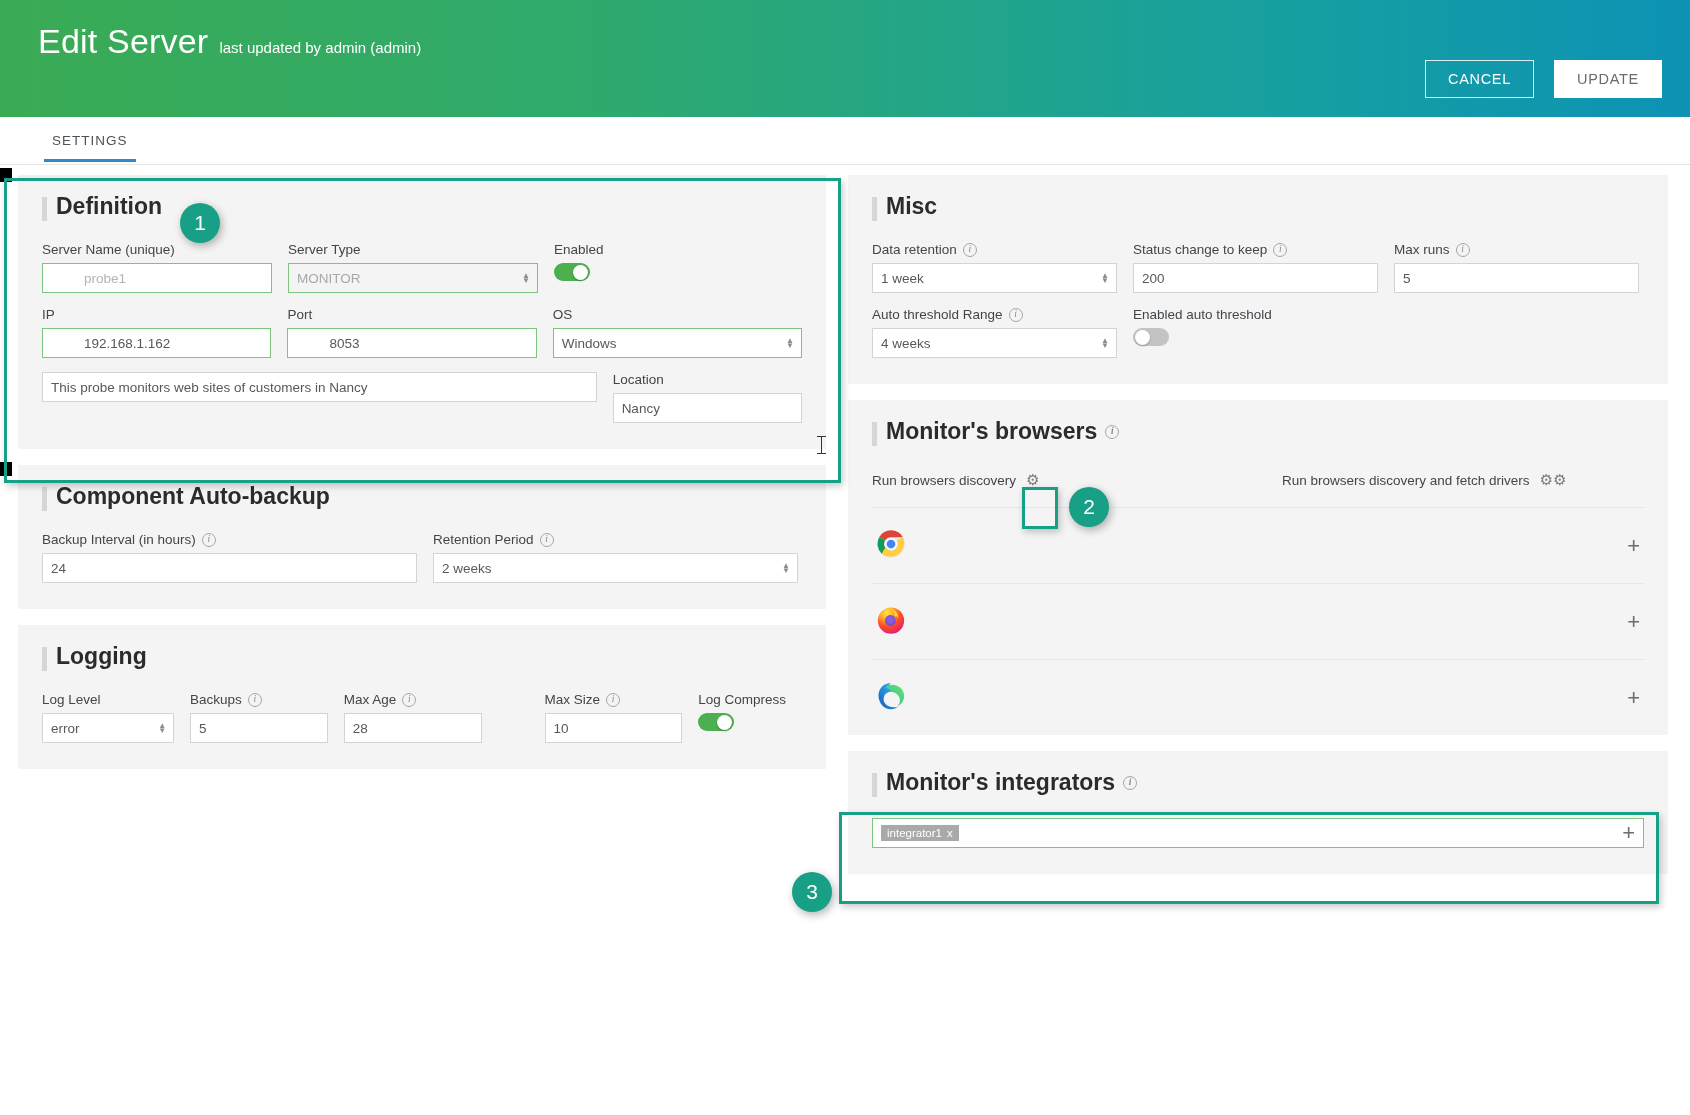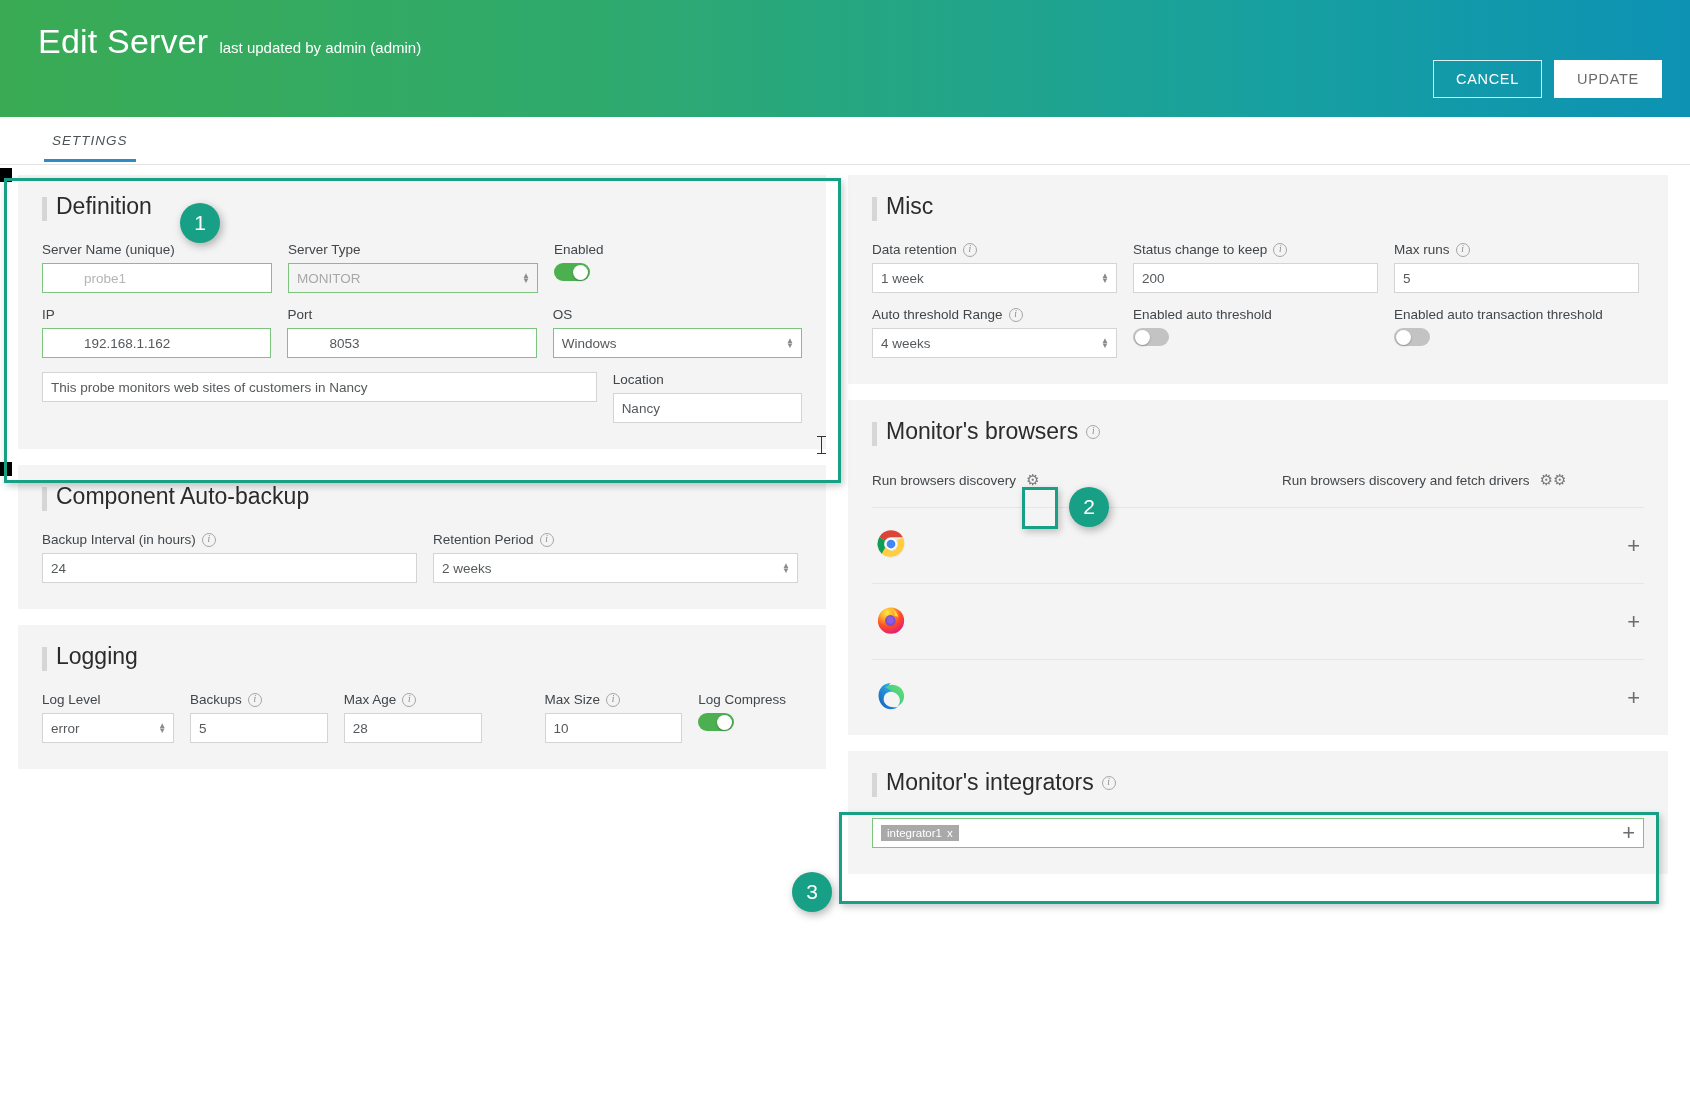--- a/index.html
+++ b/index.html
@@ -30,21 +30,21 @@
     color: #ffffff;
     font-size: 15px;
     margin-left: 11px;
     font-weight: 400;
   }
   .header-actions {
     position: absolute;
     right: 28px;
     top: 60px;
     display: flex;
-    gap: 12px;
+    gap: 20px;
   }
   .btn {
     font-size: 14.5px;
     letter-spacing: 0.7px;
     padding: 0 22px;
     height: 38px;
     line-height: 36px;
     cursor: pointer;
     text-align: center;
     min-width: 108px;
@@ -62,21 +62,20 @@
 
   
   .tabbar {
     height: 48px;
     background: #ffffff;
     display: flex;
     align-items: center;
     padding-left: 48px;
     border-bottom: 1px solid #e3e3e3;
     position: relative;
-    font-style: italic;
   }
   .tab {
     font-size: 13.5px;
     color: #4b5358;
     letter-spacing: 1px;
     padding: 0 4px 14px 4px;
     cursor: pointer;
     position: relative;
     top: 7px;
   }
@@ -99,21 +98,21 @@
   .col-right { width: 820px; flex: none; }
 
   .card {
     background: #f4f4f4;
     padding: 18px 24px 26px 24px;
     margin-bottom: 16px;
   }
   .card-title {
     font-size: 23px;
     color: #2b2b2b;
-    font-weight: 400;
+    font-weight: 700;
     display: flex;
     align-items: center;
     margin-bottom: 22px;
     padding-left: 14px;
     position: relative;
   }
   .card-title::before {
     content: "";
     position: absolute;
     left: 0; top: 4px;
@@ -478,26 +477,20 @@
             <div class="sel">
               <span>4 weeks</span>
               <span class="spin">
                   <span>▲</span>
                   <span>▼</span>
                 </span>
             </div>
           </div>
           <div class="field" style="width:245px;">
             <div class="lbl">Enabled auto threshold</div>
-            <div class="toggle off">
-                <span class="knob"></span>
-              </div>
-          </div>
-          <div class="field" style="width:245px;">
-            <div class="lbl">Enabled auto transaction threshold</div>
             <div class="toggle off">
                 <span class="knob"></span>
               </div>
           </div>
         </div>
       </div>
 
       <div class="card" style="padding-bottom:0;">
         <div class="card-title">
           <span>Monitor's browsers</span>

